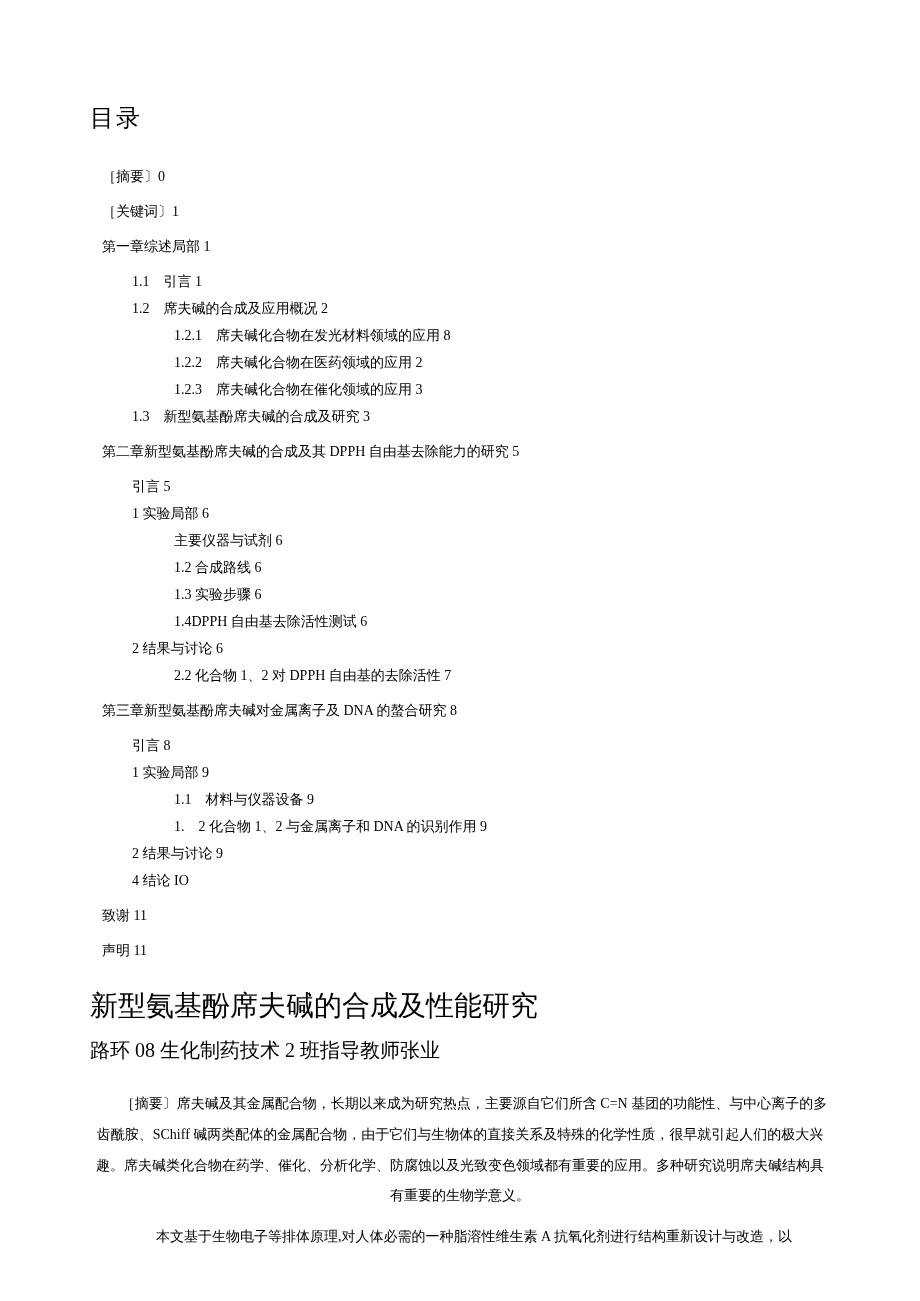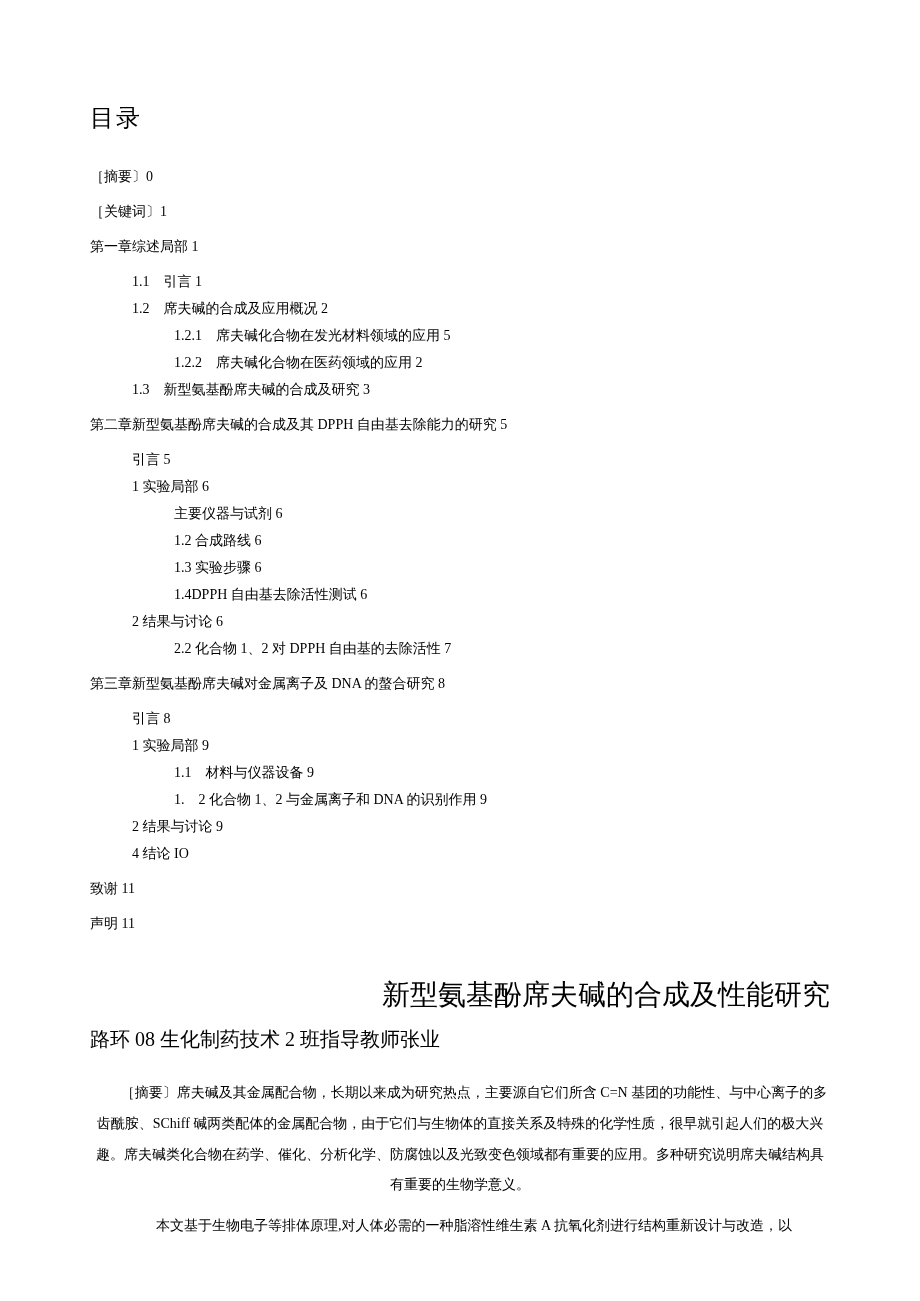--- a/index.html
+++ b/index.html
@@ -16,28 +16,28 @@
     .toc-title {
       text-align: left;
       font-size: 24px;
       font-weight: normal;
       margin-bottom: 30px;
       letter-spacing: 2px;
     }
     .toc-entry {
       margin-bottom: 14px;
     }
-    .toc-entry.level-0 { margin-left: 0; }
+    .toc-entry.level-0 { margin-left: 12px; }
     .toc-entry.level-1 { margin-left: 42px; margin-bottom: 6px; }
     .toc-entry.level-2 { margin-left: 84px; margin-bottom: 6px; }
     .toc-group { margin-bottom: 14px; }
     .article-title {
-      text-align: right;
+      text-align: left;
       font-size: 28px;
-      margin-top: 40px;
+      margin-top: 24px;
       margin-bottom: 8px;
       font-weight: normal;
     }
     .article-subtitle {
       text-align: left;
       font-size: 20px;
       margin-bottom: 24px;
       font-weight: normal;
     }
     .abstract-para {
@@ -53,22 +53,23 @@
 <h2 class="toc-title">目录</h2>
 
 <div>
   <div class="toc-entry level-0">［摘要〕0</div>
   <div class="toc-entry level-0">［关键词〕1</div>
 
   <div class="toc-group">
     <div class="toc-entry level-0">第一章综述局部 1</div>
     <div class="toc-entry level-1">1.1　引言 1</div>
     <div class="toc-entry level-1">1.2　席夫碱的合成及应用概况 2</div>
-    <div class="toc-entry level-2">1.2.1　席夫碱化合物在发光材料领域的应用 5</div>
+    <div class="toc-entry level-2">1.2.1　席夫碱化合物在发光材料领域的应用 8</div>
     <div class="toc-entry level-2">1.2.2　席夫碱化合物在医药领域的应用 2</div>
+    <div class="toc-entry level-2">1.2.3　席夫碱化合物在催化领域的应用 3</div>
     <div class="toc-entry level-1">1.3　新型氨基酚席夫碱的合成及研究 3</div>
   </div>
 
   <div class="toc-group">
     <div class="toc-entry level-0">第二章新型氨基酚席夫碱的合成及其 DPPH 自由基去除能力的研究 5</div>
     <div class="toc-entry level-1">引言 5</div>
     <div class="toc-entry level-1">1 实验局部 6</div>
     <div class="toc-entry level-2">主要仪器与试剂 6</div>
     <div class="toc-entry level-2">1.2 合成路线 6</div>
     <div class="toc-entry level-2">1.3 实验步骤 6</div>

